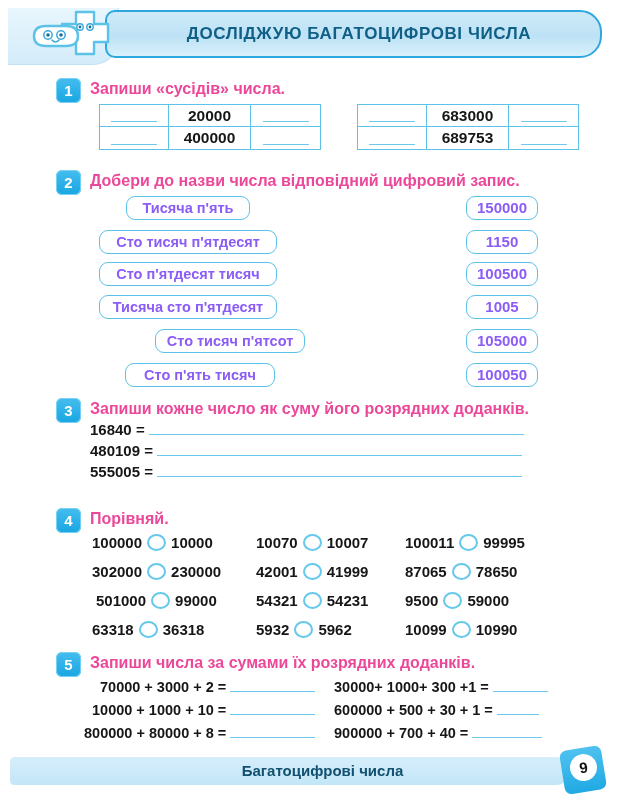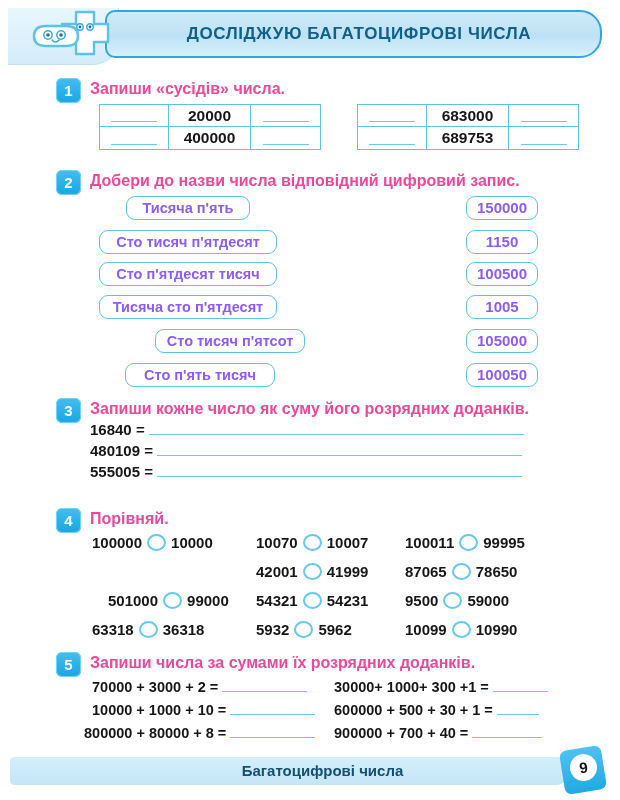--- a/index.html
+++ b/index.html
@@ -388,32 +388,37 @@
     <span class="a">10070</span>
     <span class="circle"></span>
     <span class="b">10007</span>
   </div>
   <div class="cmp" style="left:405px; top:534px;">
     <span class="a">100011</span>
     <span class="circle"></span>
     <span class="b">99995</span>
   </div>
 
+  <div class="cmp" style="left:92px; top:563px;">
+    <span class="a">302000</span>
+    <span class="circle"></span>
+    <span class="b">230000</span>
+  </div>
   <div class="cmp" style="left:256px; top:563px;">
     <span class="a">42001</span>
     <span class="circle"></span>
     <span class="b">41999</span>
   </div>
   <div class="cmp" style="left:405px; top:563px;">
     <span class="a">87065</span>
     <span class="circle"></span>
     <span class="b">78650</span>
   </div>
 
-  <div class="cmp" style="left:108px; top:592px;">
+  <div class="cmp" style="left:96px; top:592px;">
     <span class="a">501000</span>
     <span class="circle"></span>
     <span class="b">99000</span>
   </div>
   <div class="cmp" style="left:256px; top:592px;">
     <span class="a">54321</span>
     <span class="circle"></span>
     <span class="b">54231</span>
   </div>
   <div class="cmp" style="left:405px; top:592px;">
@@ -436,21 +441,21 @@
     <span class="a">10099</span>
     <span class="circle"></span>
     <span class="b">10990</span>
   </div>
 
   <div class="ex" style="top:652px;">
     <div class="badge">5</div>
     <div class="ex-title">Запиши числа за сумами їх розрядних доданків.</div>
   </div>
 
-  <div class="eqrow" style="left:92px; top:679px;">
+  <div class="eqrow" style="left:100px; top:679px;">
     <span class="lbl">70000 + 3000 + 2 =</span>
     <span class="blankline" style="width:85px;"></span>
   </div>
   <div class="eqrow" style="left:334px; top:679px;">
     <span class="lbl">30000+ 1000+ 300 +1 =</span>
     <span class="blankline" style="width:55px;"></span>
   </div>
 
   <div class="eqrow" style="left:92px; top:702px;">
     <span class="lbl">10000 + 1000 + 10 =</span>

